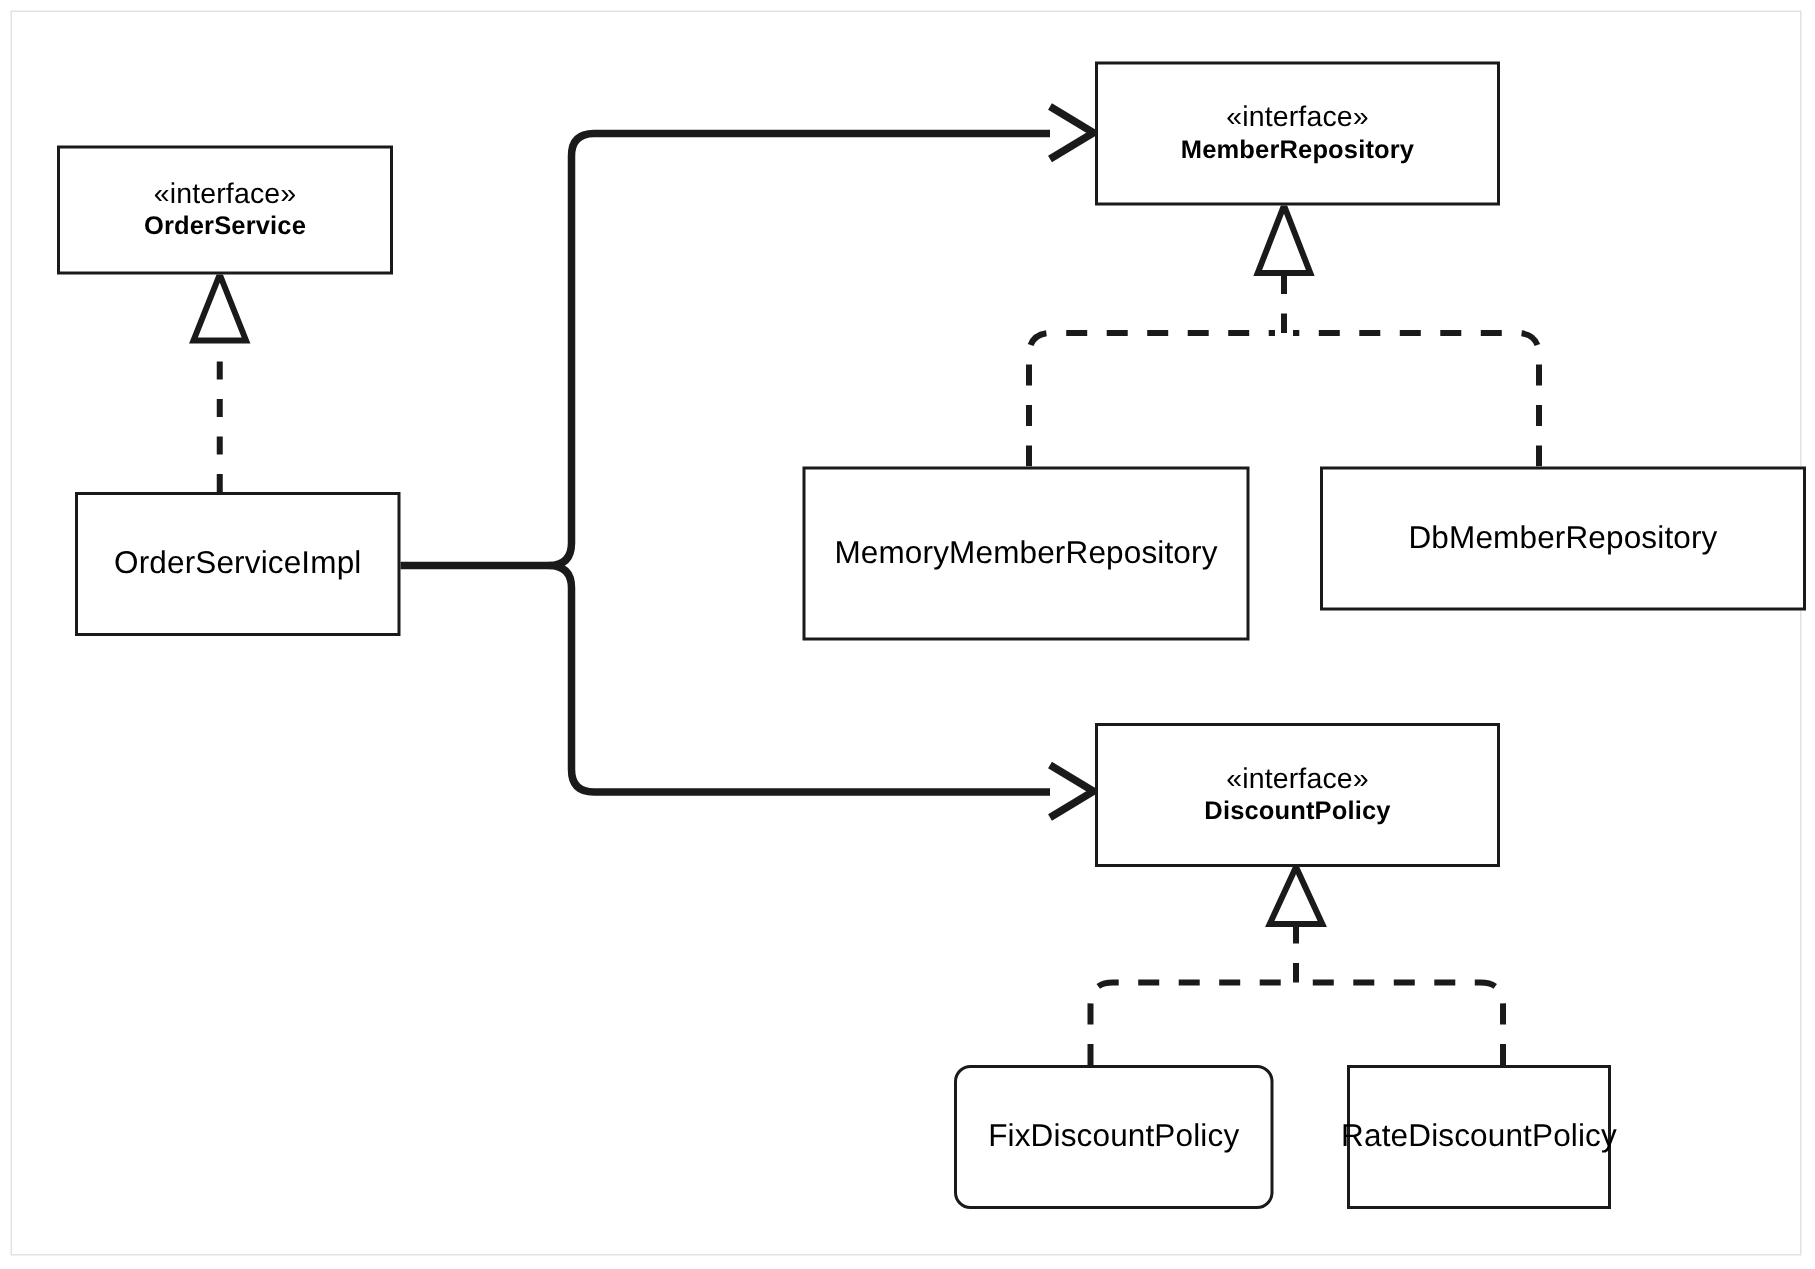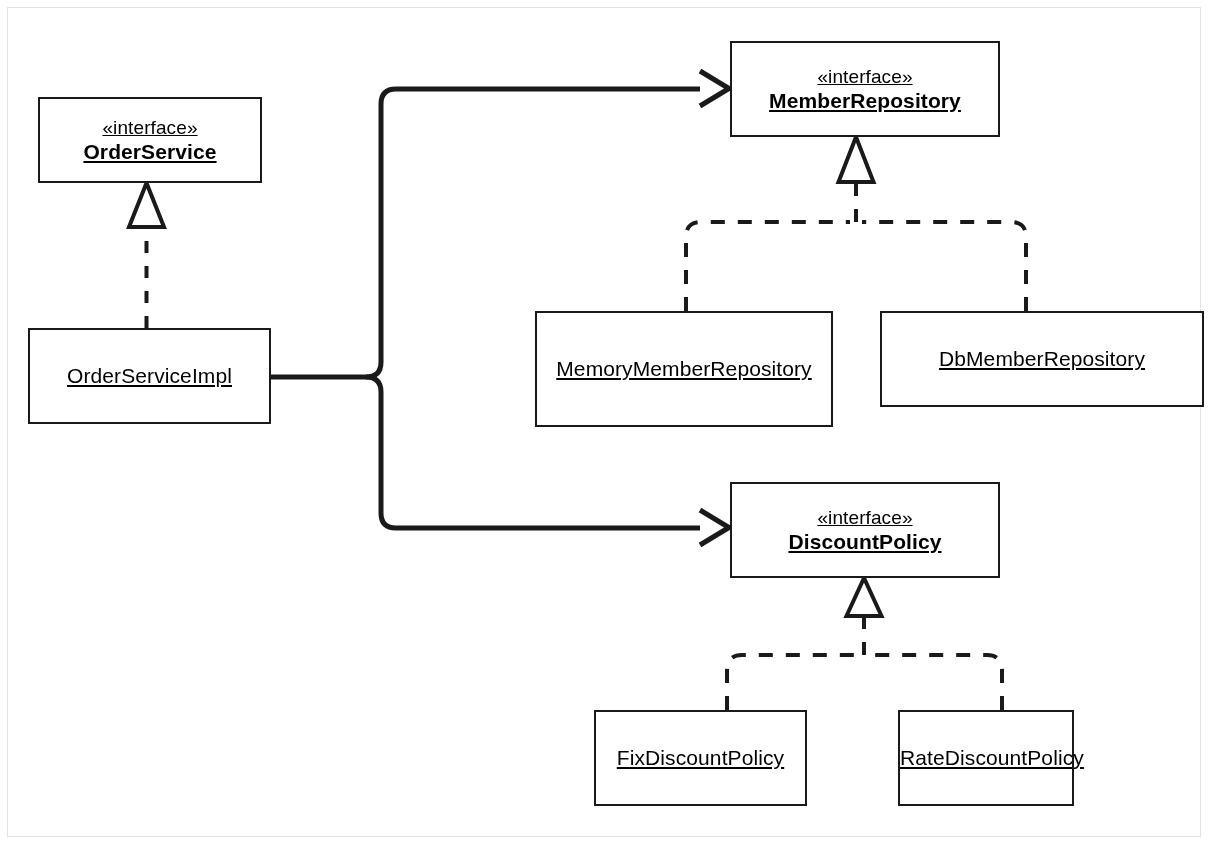--- a/index.html
+++ b/index.html
@@ -31,33 +31,33 @@
     width: 1210px;
     height: 846px;
   }
   .uml-box {
     position: absolute;
     box-sizing: border-box;
     background: #ffffff;
     border: 2px solid #1a1a1a;
     display: flex;
     flex-direction: column;
+    align-items: center;
     justify-content: center;
     text-align: center;
     color: #000000;
     line-height: 1.22;
-    text-decoration: underline;
   }
   .stereotype {
     font-size: 19px;
     font-weight: 400;
     letter-spacing: 0.1px;
   }
   .cls-name-bold {
-    font-size: 21px;
+    font-size: 17px;
     font-weight: bold;
     letter-spacing: 0.1px;
   }
   .cls-name {
     font-size: 21px;
     font-weight: 400;
     letter-spacing: 0.1px;
   }
 </style>
 </head>
@@ -103,21 +103,21 @@
     <line x1="864" y1="655" x2="864" y2="618" stroke="#1a1a1a" stroke-width="4" stroke-dasharray="13,13"></line>
     <polygon points="864,578 846.5,616 881.5,616" fill="#ffffff" stroke="#1a1a1a" stroke-width="4" stroke-linejoin="miter"></polygon>
   </g>
 </svg>
 
 <div class="uml-box" style="left: 38px; top: 97px; width: 224px; height: 86px;">
   <div class="stereotype">«interface»</div>
   <div class="cls-name-bold">OrderService</div>
 </div>
 
-<div class="uml-box" style="left: 28px; top: 328px; width: 243px; height: 96px;">
+<div class="uml-box" style="left: 50px; top: 328px; width: 217px; height: 96px;">
   <div class="cls-name">OrderServiceImpl</div>
 </div>
 
 <div class="uml-box" style="left: 730px; top: 41px; width: 270px; height: 96px;">
   <div class="stereotype">«interface»</div>
   <div class="cls-name-bold">MemberRepository</div>
 </div>
 
 <div class="uml-box" style="left: 535px; top: 311px; width: 298px; height: 116px;">
   <div class="cls-name">MemoryMemberRepository</div>
@@ -125,19 +125,19 @@
 
 <div class="uml-box" style="left: 880px; top: 311px; width: 324px; height: 96px;">
   <div class="cls-name">DbMemberRepository</div>
 </div>
 
 <div class="uml-box" style="left: 730px; top: 482px; width: 270px; height: 96px;">
   <div class="stereotype">«interface»</div>
   <div class="cls-name-bold">DiscountPolicy</div>
 </div>
 
-<div class="uml-box" style="left: 594px; top: 710px; width: 213px; height: 96px;">
+<div class="uml-box" style="left: 636px; top: 710px; width: 213px; height: 96px; border-radius: 11px;">
   <div class="cls-name">FixDiscountPolicy</div>
 </div>
 
 <div class="uml-box" style="left: 898px; top: 710px; width: 176px; height: 96px;">
   <div class="cls-name">RateDiscountPolicy</div>
 </div>
 
 </body></html>

